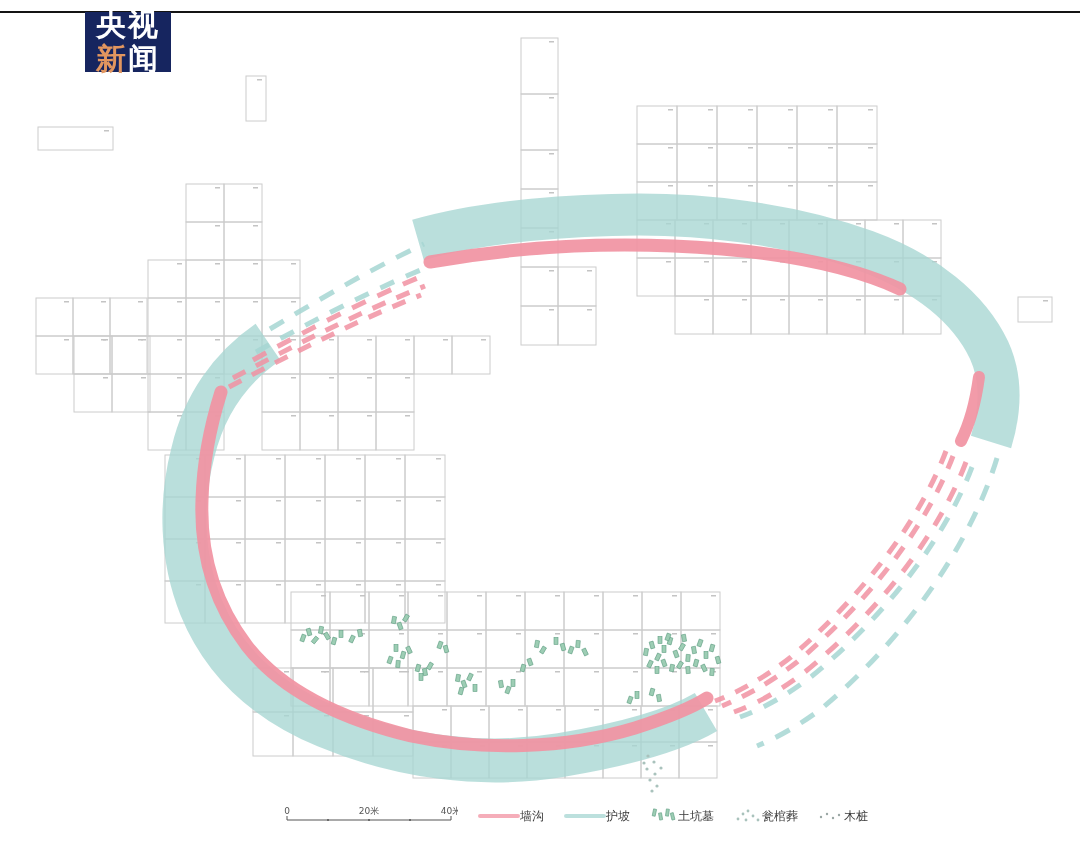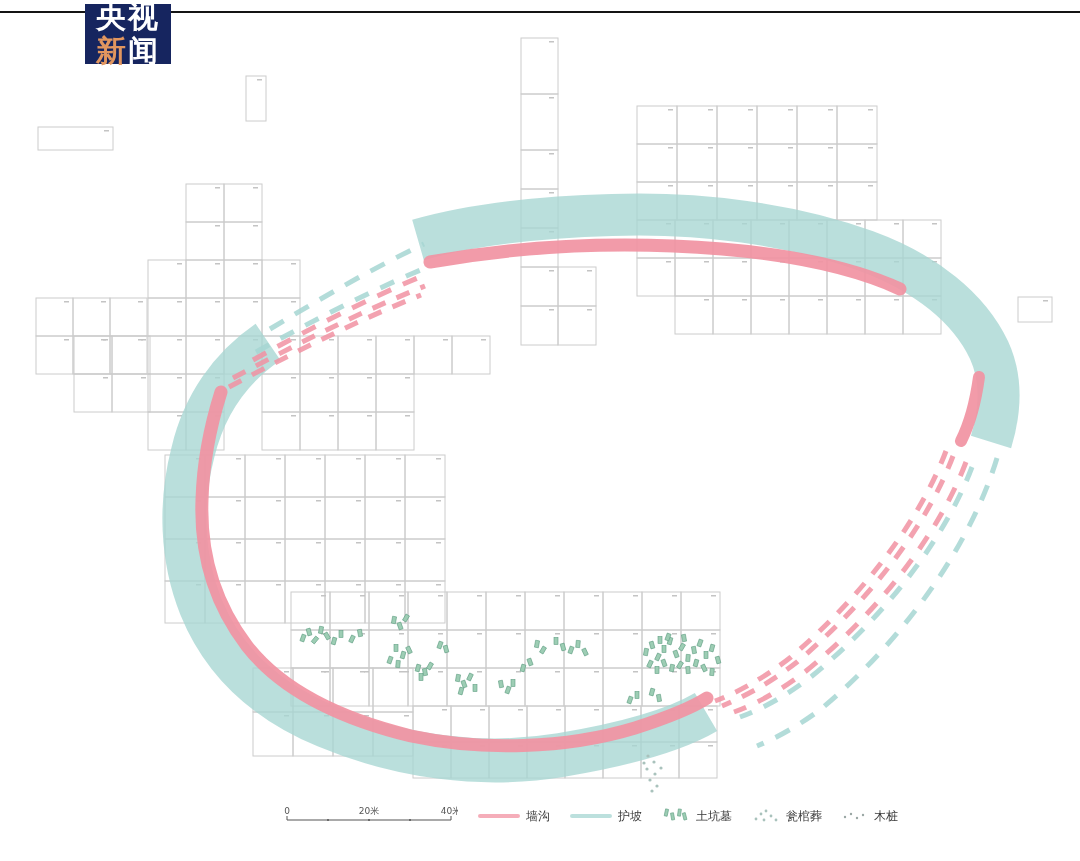--- a/index.html
+++ b/index.html
@@ -1,26 +1,26 @@
 <!DOCTYPE html>
 <html><head>
 <meta charset="utf-8">
 <style>
   html,body{margin:0;padding:0;background:#fff;}
   .canvas{position:relative;width:1080px;height:861px;background:#ffffff;overflow:hidden;
           font-family:"DejaVu Sans","Liberation Sans",sans-serif;}
   .topline{position:absolute;left:0;top:11px;width:1080px;height:2px;background:#141414;}
-  .logo{position:absolute;left:85px;top:4px;width:86px;height:60px;background:#16255f;
+  .logo{position:absolute;left:85px;top:12px;width:86px;height:60px;background:#16255f;
         display:flex;flex-direction:column;align-items:center;justify-content:center;
         z-index:5;line-height:34px;font-weight:bold;font-size:30px;letter-spacing:2px;color:#fff;}
   .logo .gold{color:#e2965f;}
   .plan{position:absolute;left:0;top:0;}
   .legend{position:absolute;left:283px;top:804px;display:flex;align-items:center;gap:20px;
           font-size:12px;color:#3a3a3a;}
-  .li{display:flex;align-items:center;gap:6px;}
+  .li{display:flex;align-items:center;gap:0;}
   .sw{display:inline-block;width:42px;height:4px;border-radius:2px;opacity:.75;}
   .scalebar text{font-size:9px;fill:#555;}
   .tomb-mini{fill:#9dcdb4;stroke:#5f9e82;stroke-width:.6;}
   .urn-mini{fill:#a9c2bc;}
   .stake-mini{fill:#9aa7a4;}
 </style>
 </head>
 <body>
 
 <div class="canvas">

